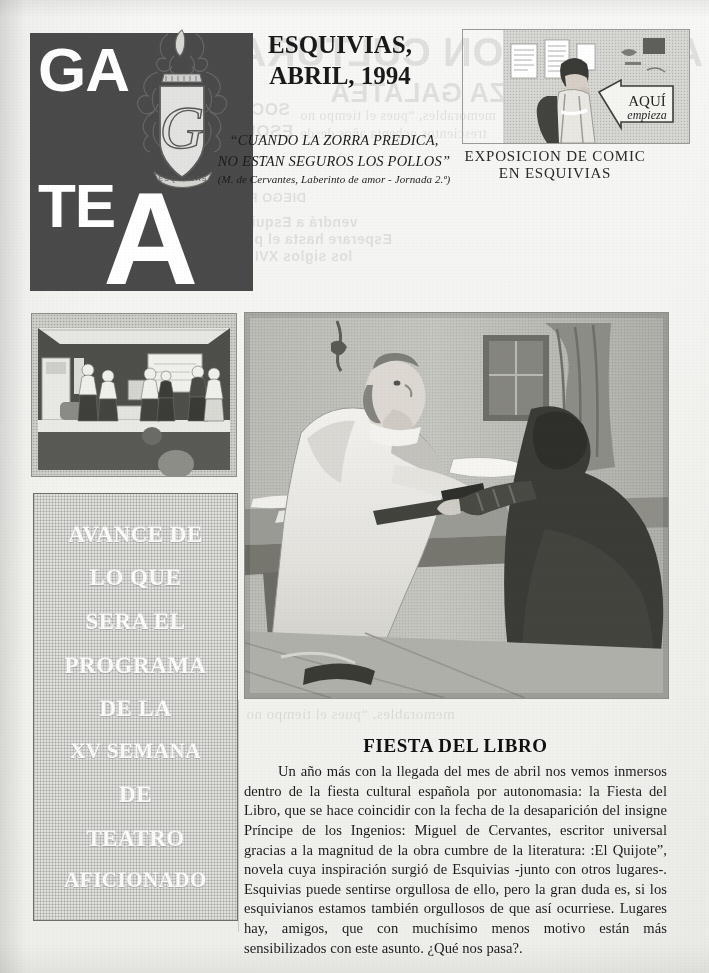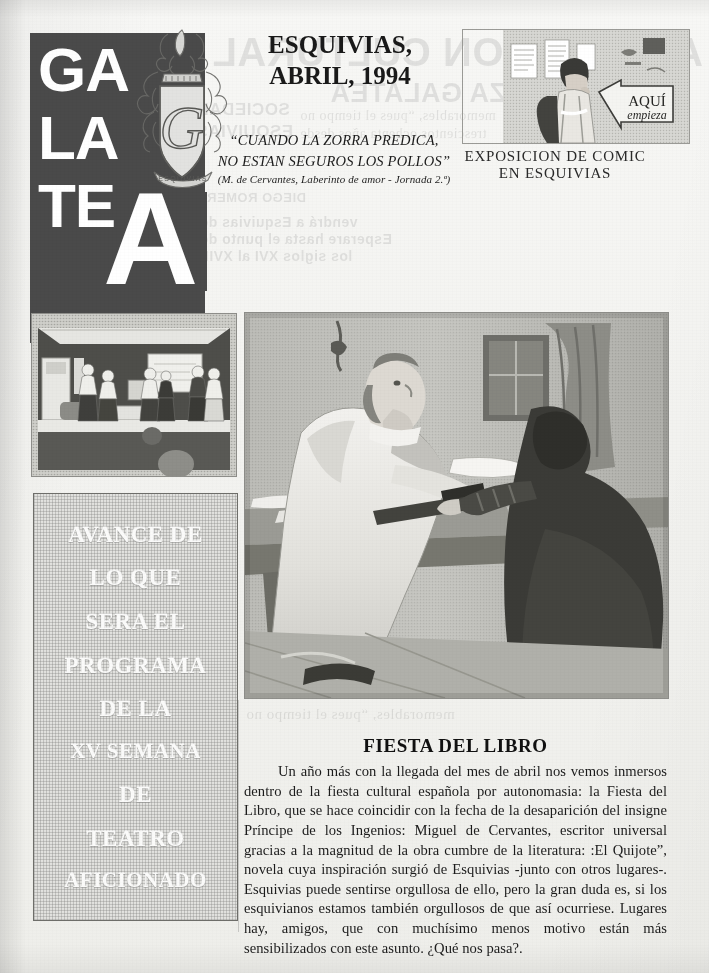--- a/index.html
+++ b/index.html
@@ -37,22 +37,23 @@
     position:absolute;color:#000;opacity:.085;
     transform:scaleX(-1);
     font-family:"Liberation Sans", sans-serif;
     font-weight:bold;letter-spacing:.5px;white-space:nowrap;
     pointer-events:none;user-select:none;
   }
   .bleed.serif{font-family:"Liberation Serif",serif;font-weight:normal;}
 
   
   #logo{
-    position:absolute;left:30px;top:33px;width:175px;height:310px;
+    position:absolute;left:30px;top:33px;width:175px;height:258px;
     background:#4a4a4a;
+    padding-left:48px;
   }
   #logo .row{
     position:absolute;left:0;width:100%;
     color:#fff;font-family:"Liberation Sans", sans-serif;
     font-weight:bold;line-height:1;
     letter-spacing:-1px;
   }
   #logo .r1{top:6px;  font-size:62px;padding-left:8px;}
   #logo .r2{top:74px; font-size:62px;padding-left:8px;}
   #logo .r3{top:142px;font-size:62px;padding-left:8px;}
@@ -168,21 +169,20 @@
   <div class="bleed" style="left:196px;top:190px;font-size:13px;">DIEGO ROMERO</div>
   <div class="bleed serif" style="left:300px;top:108px;font-size:14px;">memorables, “pues el tiempo no</div>
   <div class="bleed serif" style="left:300px;top:126px;font-size:14px;">trescientos ochenta años desde</div>
   <div class="bleed" style="left:200px;top:248px;font-size:14px;">los siglos XVI al XVIII</div>
   <div class="bleed" style="left:200px;top:214px;font-size:14px;">vendrá a Esquivias de</div>
   <div class="bleed" style="left:200px;top:231px;font-size:14px;">Esperare hasta el punto de</div>
   <div class="bleed serif" style="left:246px;top:706px;font-size:15px;">memorables, “pues el tiempo no</div>
 
   <div id="logo">
     <div class="row r1">GA</div>
-    <div class="row r2">LA</div>
     <div class="row r3">TE</div>
   </div>
   <div id="logoExt"></div>
   <div id="bigA">A</div>
 
   <svg id="crest" viewBox="0 0 108 172">
     <g stroke="#6b6b68" fill="none" stroke-width="1.1">
 
       <path d="M40 8 C30 14 30 28 38 33 C31 30 26 36 30 42 C34 48 42 45 44 40"></path>
       <path d="M54 4 C46 10 45 24 52 30 C58 24 58 10 54 4 Z" fill="#e3e3e0"></path>

